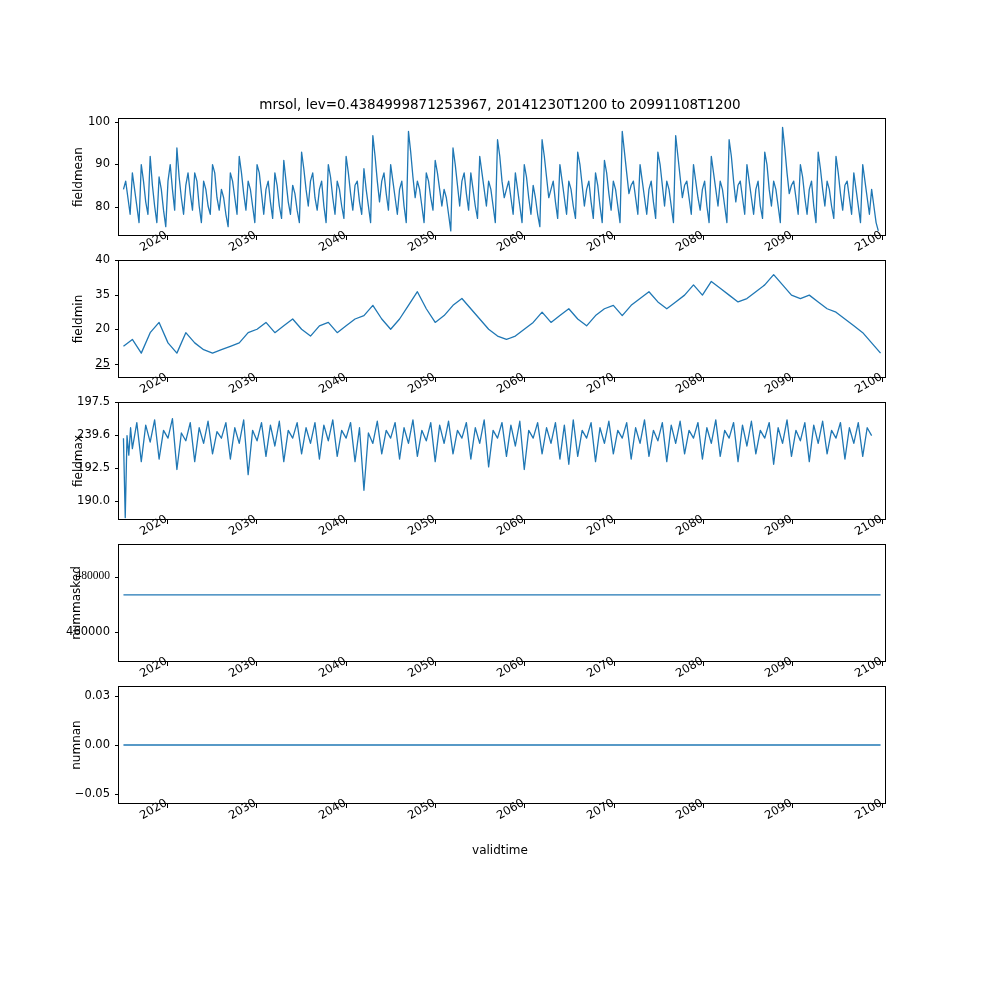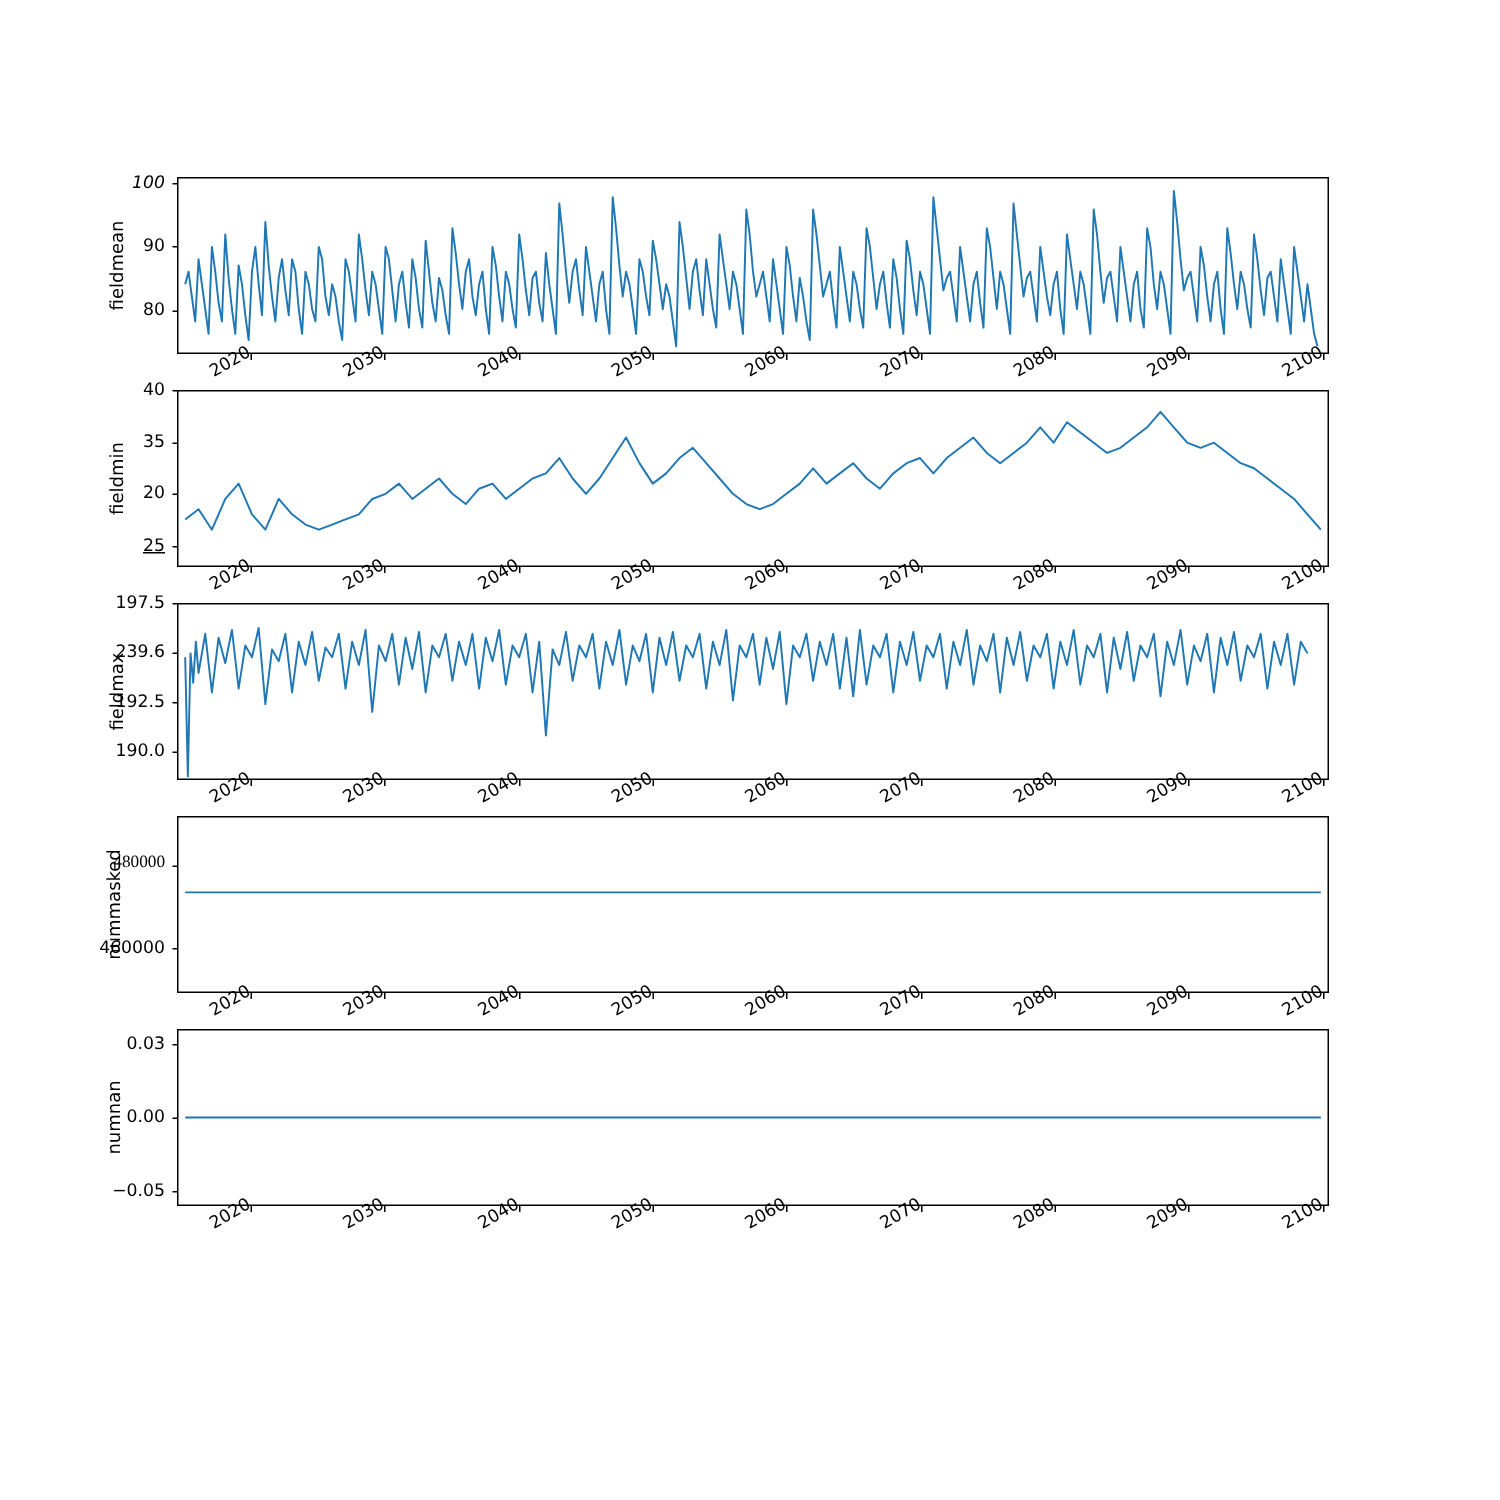--- a/index.html
+++ b/index.html
@@ -70,20 +70,21 @@
     text-align:center;
     font-size:12px;
     color:#000;
   }
 </style>
 </head>
 <body>
 
 <div id="figure">
 
+  <div class="title">mrsol, lev=0.4384999871253967, 20141230T1200 to 20991108T1200</div>
 
   <div class="panel" id="p0" style="left:118px;top:118px;width:768px;height:118px;">
     <svg id="svg0" viewBox="0 0 768 118" preserveAspectRatio="none">
         <path d="M4.47 71.64 L6.70 63.21 L8.93 80.07 L11.16 96.93 L13.40 54.79 L15.63 71.64 L17.86 88.50 L20.09 105.36 L22.33 46.36 L24.56 63.21 L26.79 84.29 L29.02 96.93 L31.26 37.93 L33.49 67.43 L35.72 88.50 L37.95 105.36 L40.19 59.00 L42.42 71.64 L44.65 92.71 L46.88 109.57 L49.12 63.21 L51.35 46.36 L53.58 71.64 L55.81 92.71 L58.05 29.50 L60.28 59.00 L62.51 80.07 L64.74 96.93 L66.98 67.43 L69.21 54.79 L71.44 75.86 L73.67 92.71 L75.91 54.79 L78.14 63.21 L80.37 88.50 L82.60 105.36 L84.84 63.21 L87.07 71.64 L89.30 88.50 L91.53 96.93 L93.77 46.36 L96.00 54.79 L98.23 80.07 L100.47 92.71 L102.70 71.64 L104.93 80.07 L107.16 96.93 L109.40 109.57 L111.63 54.79 L113.86 63.21 L116.09 80.07 L118.33 96.93 L120.56 37.93 L122.79 54.79 L125.02 75.86 L127.26 92.71 L129.49 63.21 L131.72 71.64 L133.95 88.50 L136.19 105.36 L138.42 46.36 L140.65 54.79 L142.88 75.86 L145.12 96.93 L147.35 71.64 L149.58 63.21 L151.81 84.29 L154.05 101.14 L156.28 54.79 L158.51 67.43 L160.74 88.50 L162.98 101.14 L165.21 42.14 L167.44 63.21 L169.67 84.29 L171.91 96.93 L174.14 67.43 L176.37 75.86 L178.60 92.71 L180.84 105.36 L183.07 33.71 L185.30 50.57 L187.53 71.64 L189.77 88.50 L192.00 63.21 L194.23 54.79 L196.47 80.07 L198.70 92.71 L200.93 71.64 L203.16 63.21 L205.40 88.50 L207.63 105.36 L209.86 46.36 L212.09 59.00 L214.33 80.07 L216.56 96.93 L218.79 63.21 L221.02 71.64 L223.26 88.50 L225.49 101.14 L227.72 37.93 L229.95 54.79 L232.19 75.86 L234.42 92.71 L236.65 67.43 L238.88 63.21 L241.12 84.29 L243.35 96.93 L245.58 50.57 L247.81 71.64 L250.05 88.50 L252.28 105.36 L254.51 16.86 L256.74 37.93 L258.98 63.21 L261.21 84.29 L263.44 63.21 L265.67 54.79 L267.91 75.86 L270.14 92.71 L272.37 46.36 L274.60 63.21 L276.84 80.07 L279.07 96.93 L281.30 71.64 L283.53 63.21 L285.77 88.50 L288.00 105.36 L290.23 12.64 L292.47 33.71 L294.70 59.00 L296.93 80.07 L299.16 63.21 L301.40 71.64 L303.63 88.50 L305.86 105.36 L308.09 54.79 L310.33 63.21 L312.56 80.07 L314.79 92.71 L317.02 42.14 L319.26 54.79 L321.49 71.64 L323.72 88.50 L325.95 71.64 L328.19 80.07 L330.42 96.93 L332.65 113.79 L334.88 29.50 L337.12 46.36 L339.35 67.43 L341.58 88.50 L343.81 63.21 L346.05 54.79 L348.28 75.86 L350.51 92.71 L352.74 54.79 L354.98 71.64 L357.21 88.50 L359.44 101.14 L361.67 37.93 L363.91 54.79 L366.14 71.64 L368.37 88.50 L370.60 63.21 L372.84 71.64 L375.07 88.50 L377.30 105.36 L379.53 21.07 L381.77 37.93 L384.00 63.21 L386.23 80.07 L388.47 71.64 L390.70 63.21 L392.93 80.07 L395.16 96.93 L397.40 54.79 L399.63 71.64 L401.86 88.50 L404.09 105.36 L406.33 46.36 L408.56 59.00 L410.79 80.07 L413.02 96.93 L415.26 67.43 L417.49 80.07 L419.72 96.93 L421.95 109.57 L424.19 21.07 L426.42 37.93 L428.65 59.00 L430.88 80.07 L433.12 71.64 L435.35 63.21 L437.58 84.29 L439.81 101.14 L442.05 46.36 L444.28 63.21 L446.51 80.07 L448.74 96.93 L450.98 63.21 L453.21 71.64 L455.44 88.50 L457.67 101.14 L459.91 33.71 L462.14 46.36 L464.37 67.43 L466.60 88.50 L468.84 71.64 L471.07 63.21 L473.30 84.29 L475.53 101.14 L477.77 54.79 L480.00 67.43 L482.23 88.50 L484.47 105.36 L486.70 42.14 L488.93 54.79 L491.16 75.86 L493.40 92.71 L495.63 63.21 L497.86 71.64 L500.09 88.50 L502.33 105.36 L504.56 12.64 L506.79 33.71 L509.02 54.79 L511.26 75.86 L513.49 67.43 L515.72 63.21 L517.95 80.07 L520.19 96.93 L522.42 46.36 L524.65 63.21 L526.88 80.07 L529.12 96.93 L531.35 71.64 L533.58 63.21 L535.81 84.29 L538.05 101.14 L540.28 33.71 L542.51 46.36 L544.74 67.43 L546.98 88.50 L549.21 63.21 L551.44 71.64 L553.67 88.50 L555.91 105.36 L558.14 16.86 L560.37 37.93 L562.60 59.00 L564.84 80.07 L567.07 67.43 L569.30 63.21 L571.53 80.07 L573.77 96.93 L576.00 46.36 L578.23 63.21 L580.47 80.07 L582.70 92.71 L584.93 71.64 L587.16 63.21 L589.40 88.50 L591.63 105.36 L593.86 37.93 L596.09 54.79 L598.33 71.64 L600.56 88.50 L602.79 63.21 L605.02 71.64 L607.26 88.50 L609.49 105.36 L611.72 21.07 L613.95 37.93 L616.19 63.21 L618.42 84.29 L620.65 67.43 L622.88 63.21 L625.12 80.07 L627.35 96.93 L629.58 46.36 L631.81 63.21 L634.05 80.07 L636.28 96.93 L638.51 71.64 L640.74 63.21 L642.98 88.50 L645.21 101.14 L647.44 33.71 L649.67 46.36 L651.91 71.64 L654.14 88.50 L656.37 63.21 L658.60 71.64 L660.84 88.50 L663.07 105.36 L665.30 8.43 L667.53 29.50 L669.77 54.79 L672.00 75.86 L674.23 67.43 L676.47 63.21 L678.70 80.07 L680.93 96.93 L683.16 46.36 L685.40 59.00 L687.63 80.07 L689.86 96.93 L692.09 71.64 L694.33 63.21 L696.56 88.50 L698.79 105.36 L701.02 33.71 L703.26 50.57 L705.49 71.64 L707.72 88.50 L709.95 63.21 L712.19 71.64 L714.42 88.50 L716.65 101.14 L718.88 37.93 L721.12 54.79 L723.35 75.86 L725.58 92.71 L727.81 67.43 L730.05 63.21 L732.28 80.07 L734.51 96.93 L736.74 54.79 L738.98 71.64 L741.21 88.50 L743.44 105.36 L745.67 46.36 L747.91 63.21 L750.14 80.07 L752.37 96.93 L754.60 71.64 L756.84 88.50 L759.07 105.36 L761.30 113.79 L763.53 NaN " fill="none" stroke="#1f77b4" stroke-width="1.3" vector-effect="non-scaling-stroke" stroke-linejoin="round"></path>
       </svg>
   </div>
   <div class="ylabel" style="left:18px;top:170px;width:120px;">fieldmean</div>
 
   <div class="panel" id="p1" style="left:118px;top:260px;width:768px;height:118px;">
     <svg id="svg1" viewBox="0 0 768 118" preserveAspectRatio="none">
@@ -106,28 +107,29 @@
   </div>
   <div class="ylabel" style="left:6px;top:596px;width:140px;">nummasked</div>
 
   <div class="panel" id="p4" style="left:118px;top:686px;width:768px;height:118px;">
     <svg id="svg4" viewBox="0 0 768 118" preserveAspectRatio="none">
         <path d="M4.47 59.00 L763.53 59.00 " fill="none" stroke="#1f77b4" stroke-width="1.3" vector-effect="non-scaling-stroke" stroke-linejoin="round"></path>
       </svg>
   </div>
   <div class="ylabel" style="left:16px;top:738px;width:120px;">numnan</div>
 
+  <div class="xlabel" style="top:843px;">validtime</div>
 
   <div id="ticklayer">
       <div class="ytickmark" style="left: 114.5px; top: 206.5px;"></div>
       <div class="ytick" style="left: 18px; width: 92px; top: 198.5px;">80</div>
       <div class="ytickmark" style="left: 114.5px; top: 164.357px;"></div>
       <div class="ytick" style="left: 18px; width: 92px; top: 156.357px;">90</div>
       <div class="ytickmark" style="left: 114.5px; top: 122.214px;"></div>
-      <div class="ytick" style="left: 18px; width: 92px; top: 114.214px; font-style: italic;">100</div>
+      <div class="ytick" style="left: 18px; width: 92px; top: 114.214px;">100</div>
       <div class="xtickmark" style="left: 167.116px; top: 236px;"></div>
       <div class="xtick" style="left: 137.116px; top: 242px;">2020</div>
       <div class="xtickmark" style="left: 256.419px; top: 236px;"></div>
       <div class="xtick" style="left: 226.419px; top: 242px;">2030</div>
       <div class="xtickmark" style="left: 345.721px; top: 236px;"></div>
       <div class="xtick" style="left: 315.721px; top: 242px;">2040</div>
       <div class="xtickmark" style="left: 435.023px; top: 236px;"></div>
       <div class="xtick" style="left: 405.023px; top: 242px;">2050</div>
       <div class="xtickmark" style="left: 524.326px; top: 236px;"></div>
       <div class="xtick" style="left: 494.326px; top: 242px;">2060</div>

